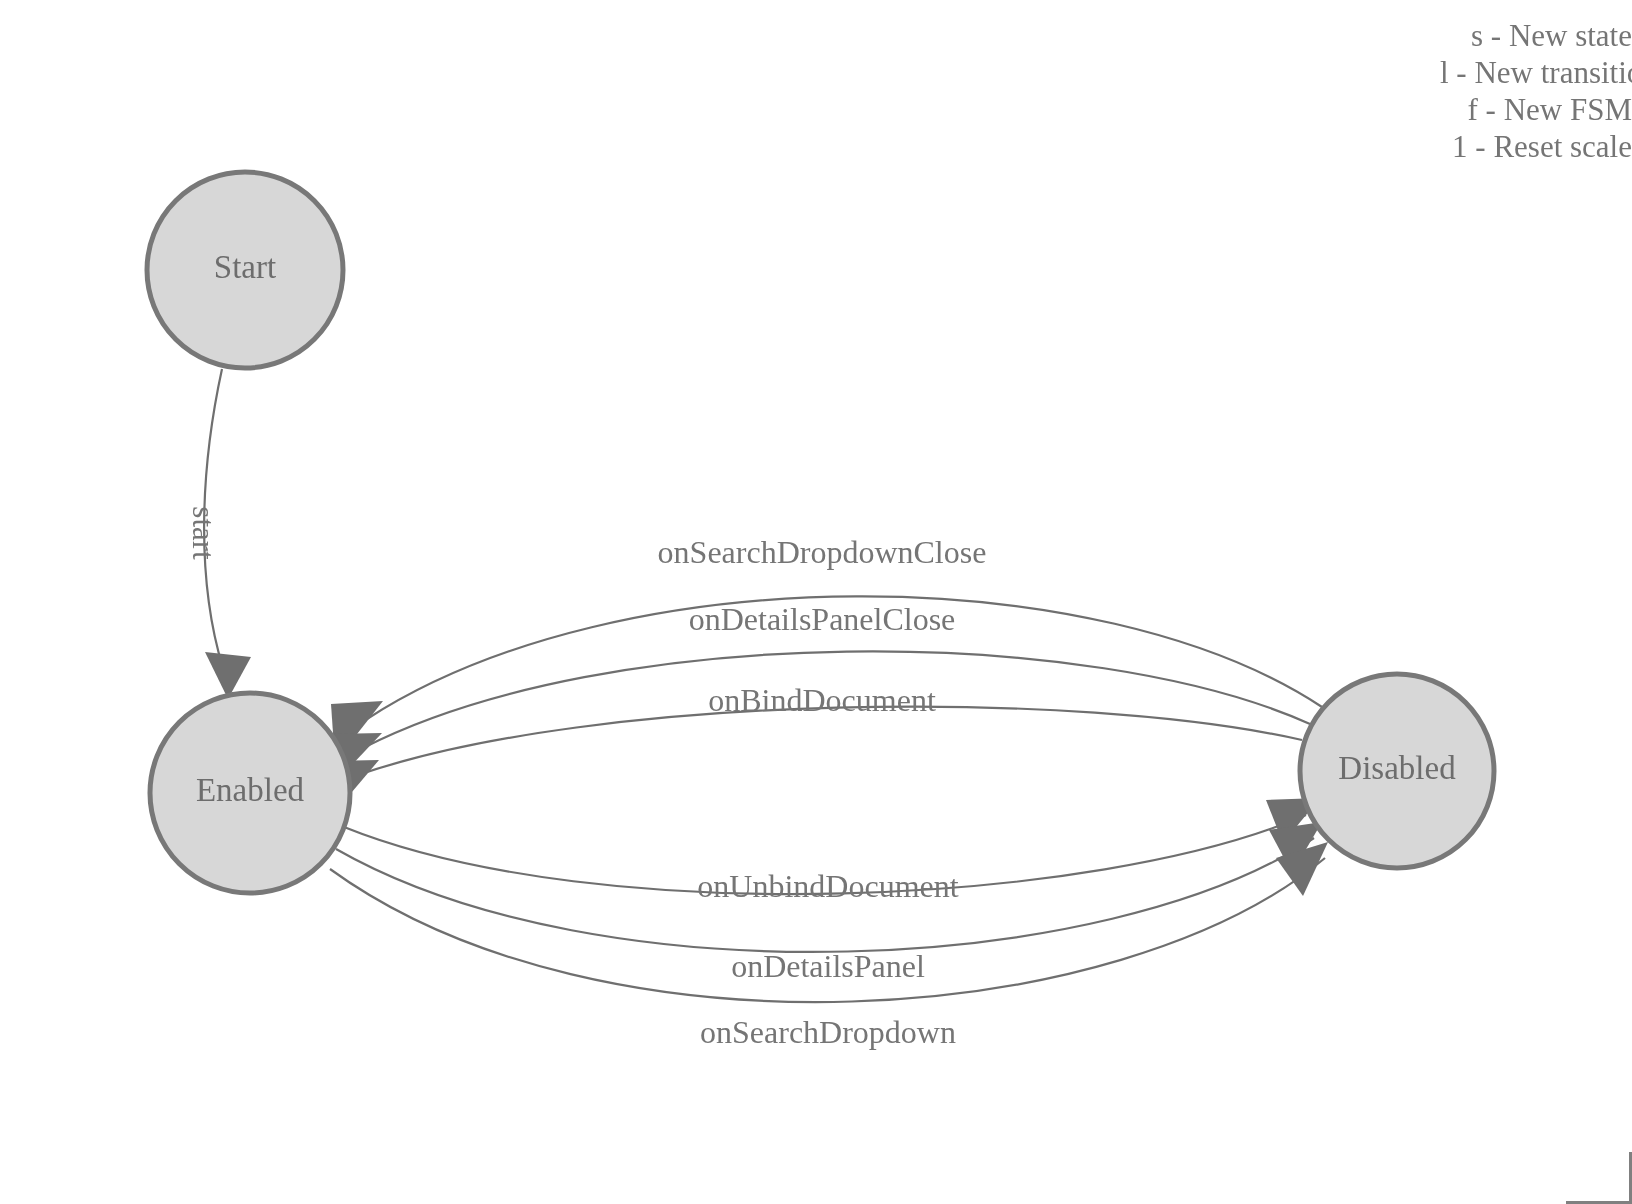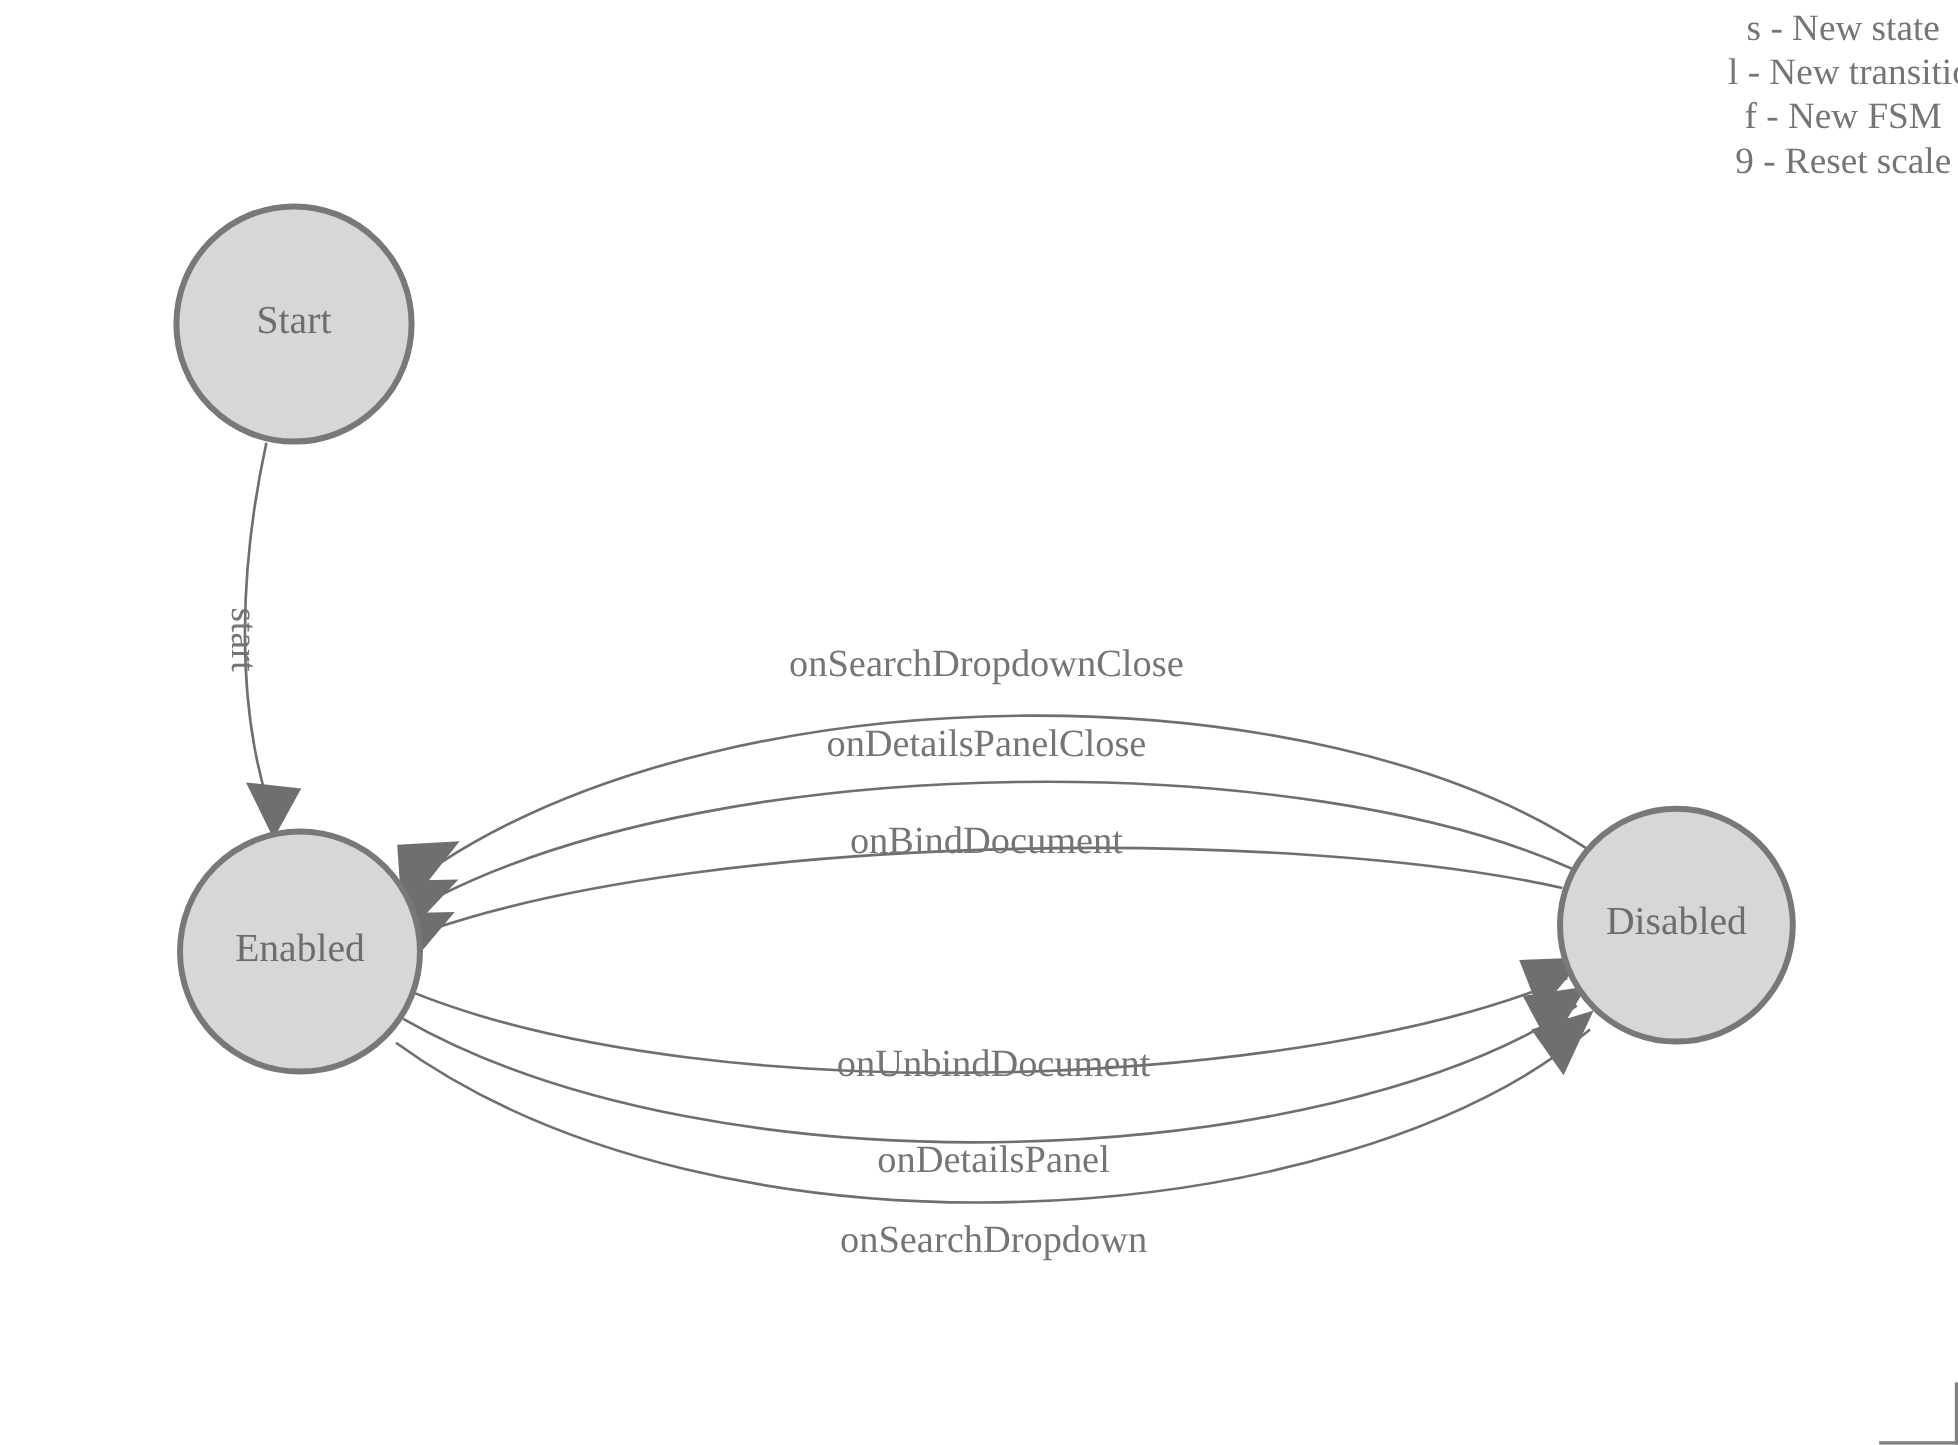--- a/index.html
+++ b/index.html
@@ -57,26 +57,26 @@
   }
   .edge-label-rot {
     fill: #757575;
     font-family: "Liberation Serif", "DejaVu Serif", serif;
     font-size: 31px;
     text-anchor: middle;
   }
   #legend {
     position: absolute;
     right: 0;
-    top: 0;
+    top: 13px;
     width: 202px;
     padding-top: 4px;
     overflow: hidden;
     white-space: nowrap;
-    text-align: center;
+    text-align: right;
   }
   #legend .legend-line {
     color: #757575;
     font-family: "Liberation Serif", "DejaVu Serif", serif;
     font-size: 31px;
     line-height: 37px;
     padding-left: 10px;
     white-space: nowrap;
     overflow: hidden;
   }
@@ -160,19 +160,19 @@
       <circle class="node-circle" cx="1397" cy="771" r="97"></circle>
       <text class="node-label" x="1397" y="771">Disabled</text>
     </g>
 
   </svg>
 
   <div id="legend">
     <div class="legend-line">s - New state</div>
     <div class="legend-line">l - New transition</div>
     <div class="legend-line">f - New FSM</div>
-    <div class="legend-line">9 - Reset scale</div>
+    <div class="legend-line">1 - Reset scale</div>
   </div>
 
   <div id="edge-right"></div>
   <div id="edge-bottom"></div>
 
 </div>
 
 </body></html>

